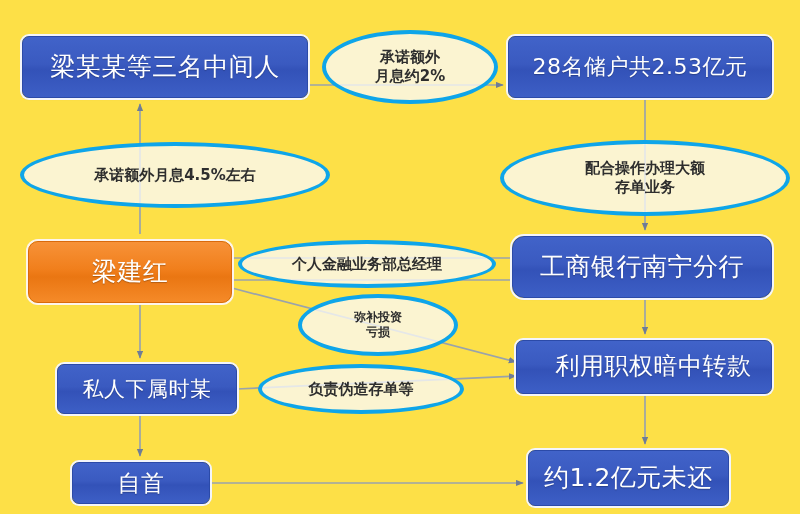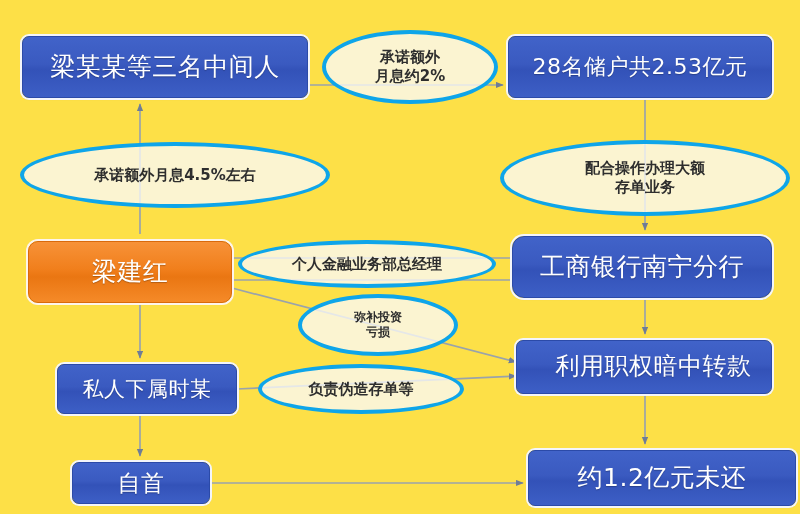--- a/index.html
+++ b/index.html
@@ -104,21 +104,21 @@
   </svg>
 
   <div id="nodes">
       <div class="node blue" style="left: 22px; top: 36px; width: 286px; height: 62px; font-size: 25px;">梁某某等三名中间人</div>
       <div class="node blue" style="left: 508px; top: 36px; width: 264px; height: 62px; font-size: 22px;">28名储户共2.53亿元</div>
       <div class="node orange" style="left: 28px; top: 234px; width: 204px; height: 62px; font-size: 25px; margin-top: 7px;">梁建红</div>
       <div class="node blue" style="left: 512px; top: 236px; width: 260px; height: 62px; font-size: 25px; border-radius: 12px;">工商银行南宁分行</div>
       <div class="node blue" style="left: 57px; top: 364px; width: 180px; height: 50px; font-size: 21px; text-align: right;">私人下属时某</div>
       <div class="node blue" style="left: 516px; top: 340px; width: 256px; height: 54px; font-size: 24px; padding-left: 19px;">利用职权暗中转款</div>
       <div class="node blue" style="left: 72px; top: 462px; width: 138px; height: 42px; font-size: 23px;">自首</div>
-      <div class="node blue" style="left: 528px; top: 450px; width: 268px; height: 56px; font-size: 25px;">约1.2亿元未还</div>
+      <div class="node blue" style="left: 528px; top: 450px; width: 201px; height: 56px; font-size: 25px;">约1.2亿元未还</div>
     </div>
   <div id="labels">
       <div class="ellipse" style="left: 322px; top: 30px; width: 176px; height: 74px; font-size: 15px; white-space: pre-line;">承诺额外
 月息约2%</div>
       <div class="ellipse" style="left: 20px; top: 142px; width: 310px; height: 66px; font-size: 15px; white-space: pre-line;">承诺额外月息4.5%左右</div>
       <div class="ellipse" style="left: 500px; top: 140px; width: 290px; height: 76px; font-size: 15px; white-space: pre-line;">配合操作办理大额
 存单业务</div>
       <div class="ellipse" style="left: 238px; top: 240px; width: 258px; height: 48px; font-size: 15px; white-space: pre-line;">个人金融业务部总经理</div>
       <div class="ellipse" style="left: 298px; top: 294px; width: 160px; height: 62px; font-size: 12px; white-space: pre-line;">弥补投资
 亏损</div>

